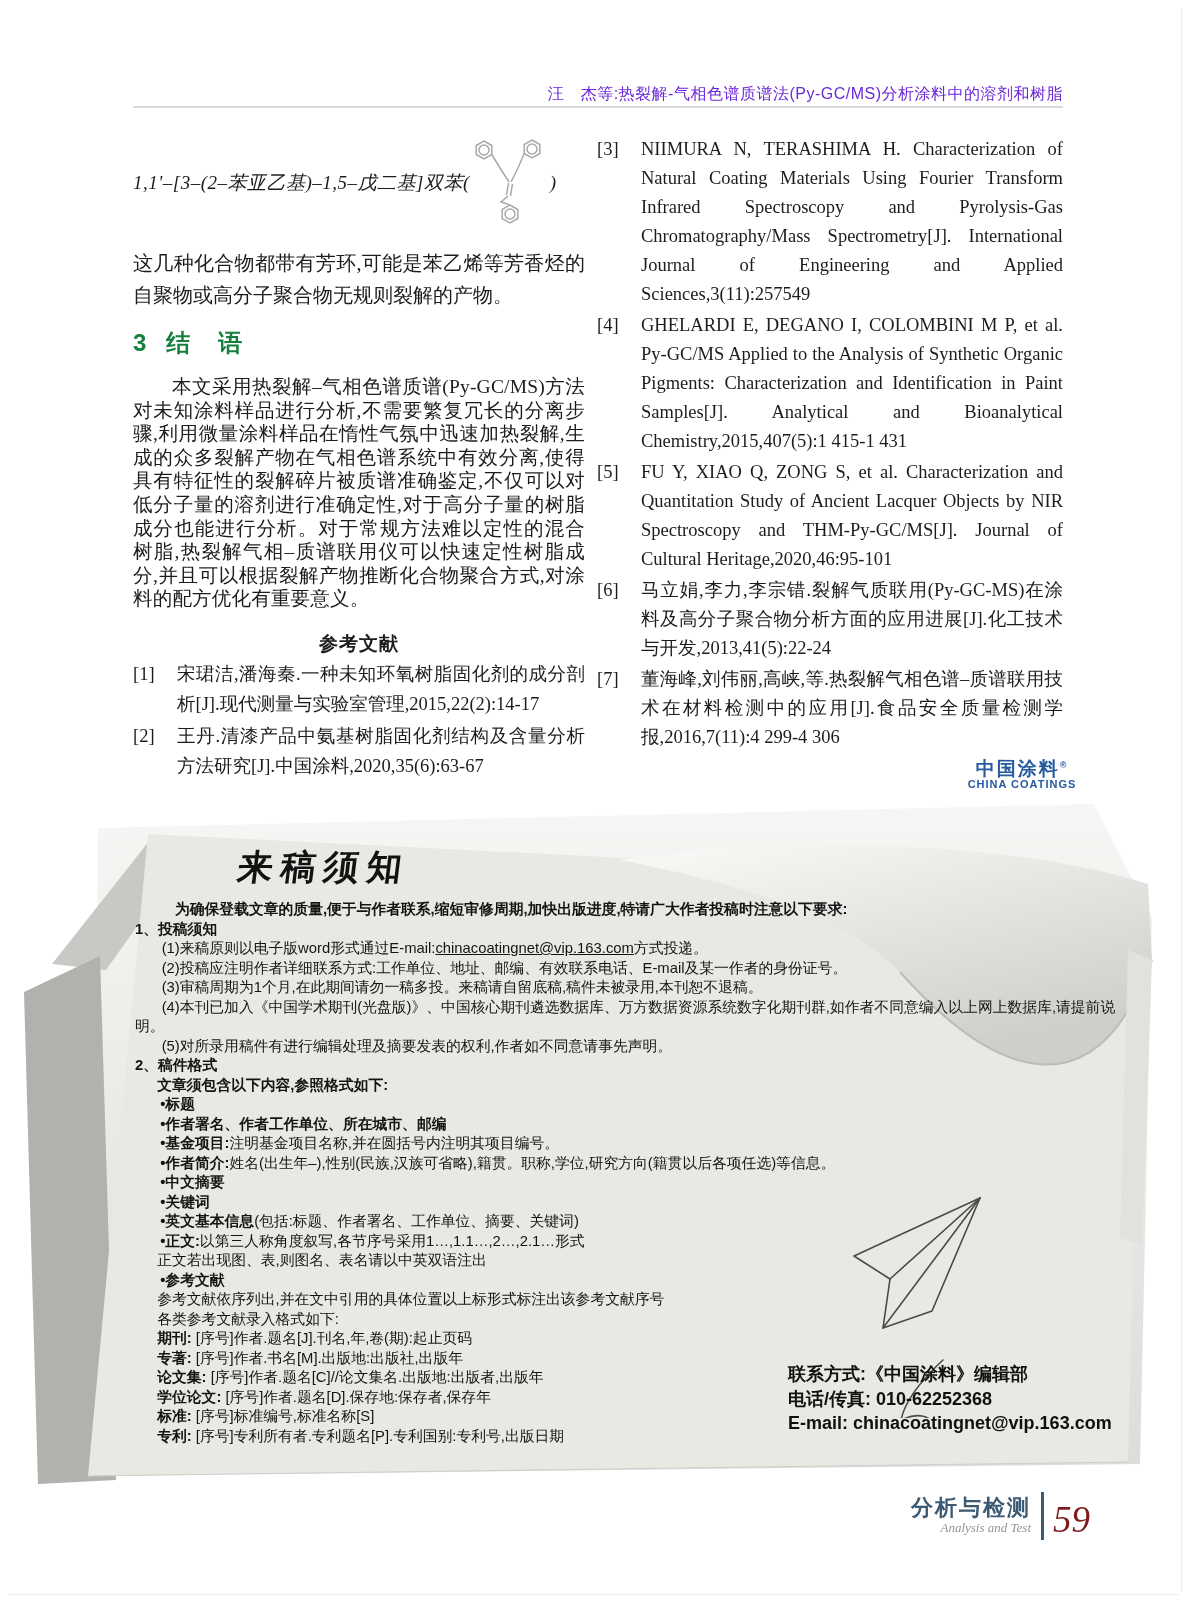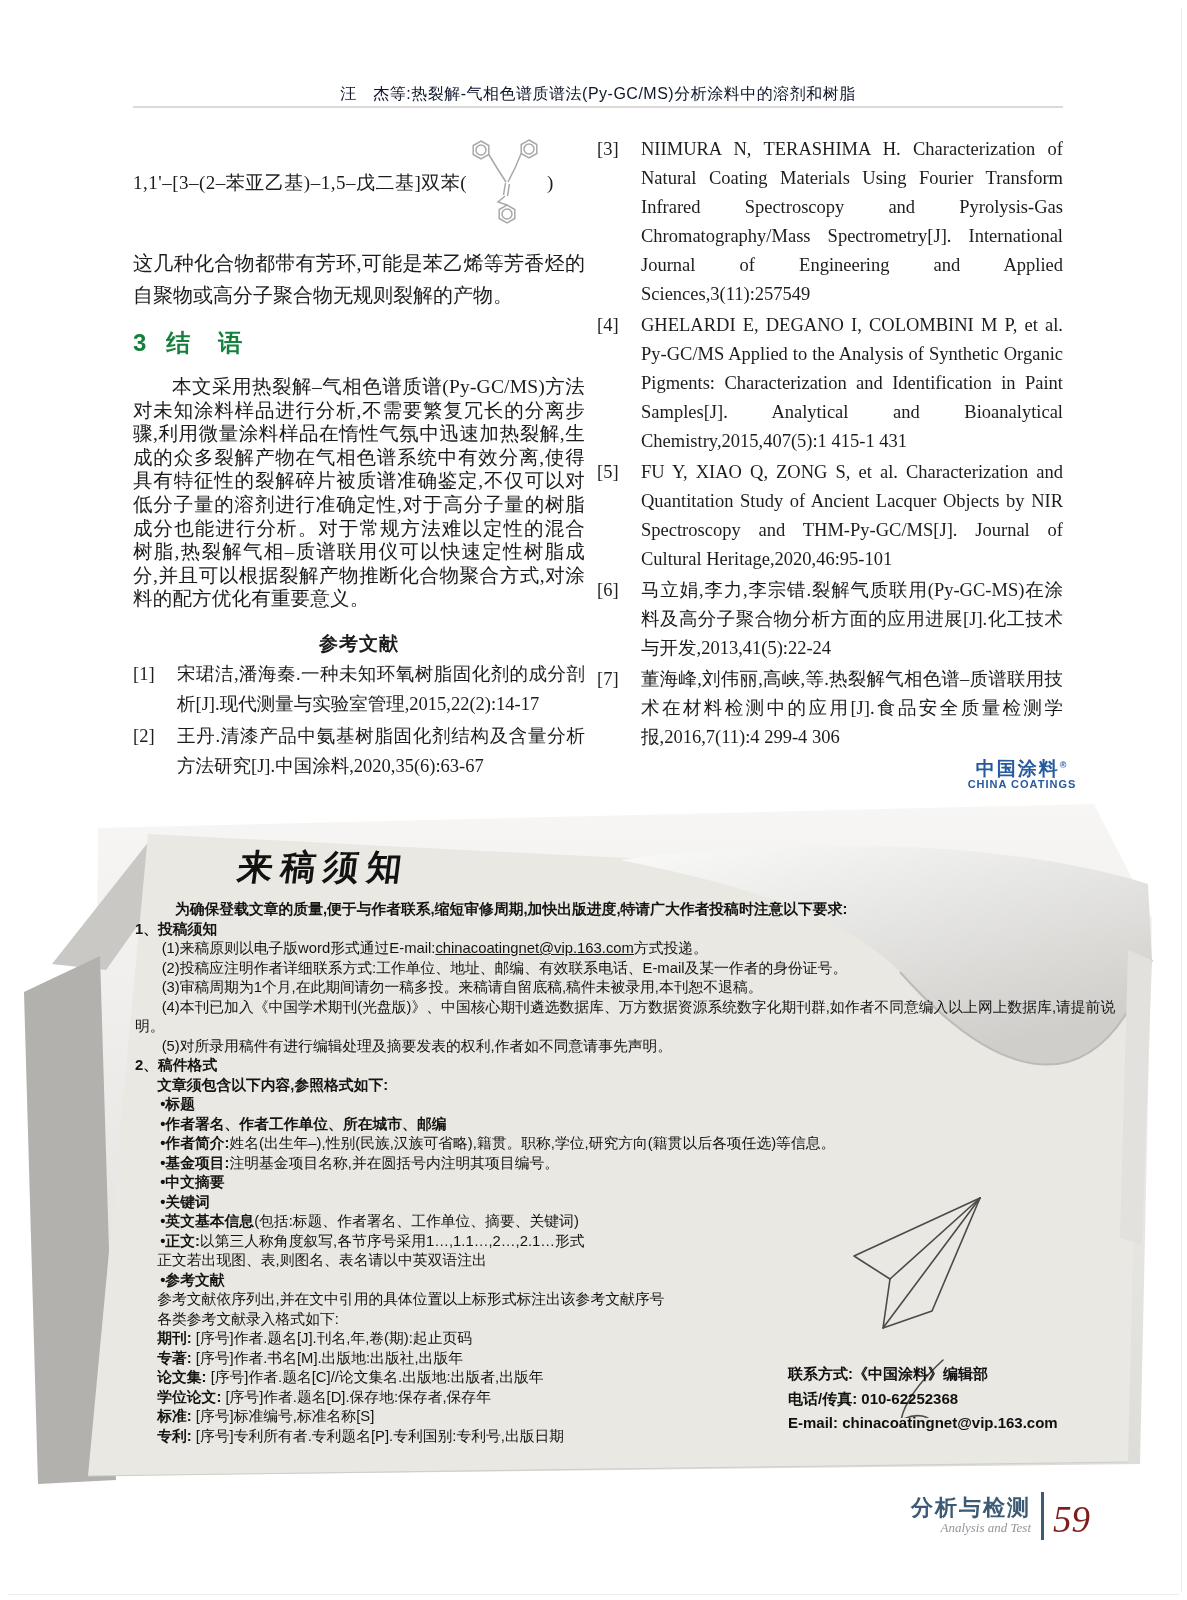--- a/index.html
+++ b/index.html
@@ -3,31 +3,31 @@
 <meta charset="utf-8">
 <style>
   html,body{margin:0;padding:0;}
   body{width:1187px;height:1600px;background:#fff;position:relative;
        font-family:"Liberation Serif","DejaVu Serif",serif;color:#1c1c1c;}
   .page{position:absolute;inset:0;overflow:hidden;background:#fff;}
   .page-edge-r{position:absolute;right:5px;top:8px;bottom:8px;width:1px;background:#ededeb;}
   .page-edge-b{position:absolute;left:8px;right:8px;bottom:5px;height:1px;background:#ededeb;}
 
   
-  .running-head{position:absolute;left:133px;width:930px;top:84px;text-align:center;
-    color:#0f172a;font-size:16px;letter-spacing:.5px;
+  .running-head{position:absolute;left:133px;width:930px;top:84px;text-align:right;
+    color:#6d28d9;font-size:16px;letter-spacing:.5px;
     font-family:"Liberation Sans","DejaVu Sans",sans-serif;}
   .header-rule{position:absolute;left:133px;width:930px;top:106px;height:2px;background:#dadada;}
 
   
   .col-left{position:absolute;left:133px;top:133px;width:452px;}
   .col-right{position:absolute;left:597px;top:133px;width:466px;}
 
   .compound-row{display:flex;align-items:center;height:92px;margin-top:4px;
-    font-size:19px;letter-spacing:.5px;white-space:nowrap;}
+    font-size:19px;letter-spacing:.5px;white-space:nowrap;font-style:italic;}
   .chem-svg{flex:0 0 auto;margin:0 2px;}
   .para1{font-size:20px;line-height:32px;text-align:justify;margin-top:18px;}
   .section-head{margin-top:16px;color:#15803d;font-size:24px;font-weight:bold;
     font-family:"Liberation Sans","DejaVu Sans",sans-serif;}
   .section-head .sec-title{margin-left:20px;letter-spacing:2px;}
   .conclusion{font-size:19.5px;line-height:23.6px;text-align:justify;
     text-indent:2em;margin-top:16px;letter-spacing:.2px;}
   .ref-heading{margin-top:20px;text-align:center;font-weight:bold;font-size:19px;
     font-family:"Liberation Sans","DejaVu Sans",sans-serif;letter-spacing:1px;}
   .ref-item{position:relative;padding-left:44px;font-size:18.5px;line-height:30px;
@@ -54,21 +54,21 @@
   .nt-indent{text-indent:2.7em;font-weight:bold;}
   .nt-sec{font-weight:bold;}
   .nt-item{text-indent:1.8em;}
   .nt-item2{text-indent:1.5em;}
   .nt-bullet{text-indent:1.7em;font-weight:bold;}
   .nt-bullet .reg, .reg{font-weight:normal;}
   .bold{font-weight:bold;}
   .email-link{text-decoration:underline;color:#141414;}
   .contact{position:absolute;left:788px;top:562px;color:#101010;font-weight:bold;
     font-family:"Liberation Sans","DejaVu Sans",sans-serif;
-    font-size:15px;line-height:24.5px;}
+    font-size:18px;line-height:24.5px;}
   .plane-svg{position:absolute;left:828px;top:348px;}
 
   
   .footer{position:absolute;left:850px;top:1488px;width:240px;display:flex;
     align-items:center;justify-content:flex-end;}
   .footer-sec{text-align:right;margin-left:32px;}
   .footer-cn{color:#3c5a74;font-size:22px;font-weight:bold;letter-spacing:2px;
     font-family:"Liberation Sans","DejaVu Sans",sans-serif;line-height:24px;}
   .footer-en{color:#90959a;font-size:13px;font-style:italic;
     font-family:"Liberation Serif","DejaVu Serif",serif;line-height:16px;}
@@ -185,24 +185,24 @@
       </div>
       <div class="nt-item">(2)投稿应注明作者详细联系方式:工作单位、地址、邮编、有效联系电话、E-mail及某一作者的身份证号。</div>
       <div class="nt-item">(3)审稿周期为1个月,在此期间请勿一稿多投。来稿请自留底稿,稿件未被录用,本刊恕不退稿。</div>
       <div class="nt-item">(4)本刊已加入《中国学术期刊(光盘版)》、中国核心期刊遴选数据库、万方数据资源系统数字化期刊群,如作者不同意编入以上网上数据库,请提前说明。</div>
       <div class="nt-item">(5)对所录用稿件有进行编辑处理及摘要发表的权利,作者如不同意请事先声明。</div>
       <div class="nt-sec">2、稿件格式</div>
       <div class="nt-item2 bold">文章须包含以下内容,参照格式如下:</div>
       <div class="nt-bullet">•标题</div>
       <div class="nt-bullet">•作者署名、作者工作单位、所在城市、邮编</div>
       <div class="nt-bullet">
+        <span>•基金项目:</span><span class="reg">注明基金项目名称,并在圆括号内注明其项目编号。</span>
+      </div>
+      <div class="nt-bullet">
         <span>•作者简介:</span><span class="reg">姓名(出生年–),性别(民族,汉族可省略),籍贯。职称,学位,研究方向(籍贯以后各项任选)等信息。</span>
-      </div>
-      <div class="nt-bullet">
-        <span>•基金项目:</span><span class="reg">注明基金项目名称,并在圆括号内注明其项目编号。</span>
       </div>
       <div class="nt-bullet">•中文摘要</div>
       <div class="nt-bullet">•关键词</div>
       <div class="nt-bullet">
         <span>•英文基本信息</span><span class="reg">(包括:标题、作者署名、工作单位、摘要、关键词)</span>
       </div>
       <div class="nt-bullet">
         <span>•正文:</span><span class="reg">以第三人称角度叙写,各节序号采用1…,1.1…,2…,2.1…形式</span>
       </div>
       <div class="nt-item2">正文若出现图、表,则图名、表名请以中英双语注出</div>

